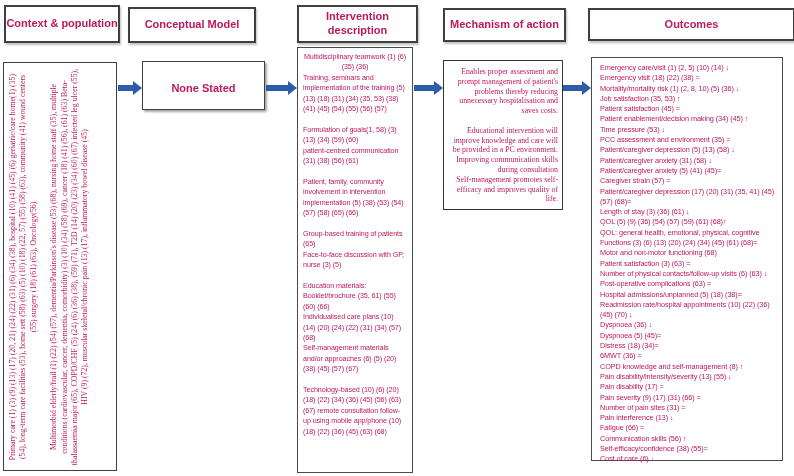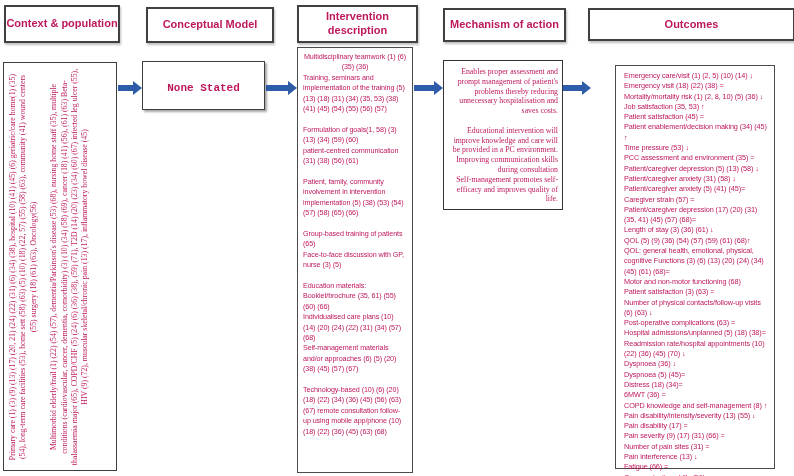--- a/index.html
+++ b/index.html
@@ -12,21 +12,21 @@
   
   .ctx{border:1.5px solid #3f3f3f;}
   .rot{position:absolute;top:50%;left:50%;width:398px;height:104px;
        transform:translate(-50%,-50%) rotate(-90deg);
        font-family:"Liberation Serif","DejaVu Serif",serif;font-size:7.8px;line-height:10.4px;
        text-align:center;}
   .rot p{margin:0;}
   .rot p + p{margin-top:10px;}
   
   .none{display:flex;align-items:center;justify-content:center;padding-top:4px;
-        font-family:Liberation Mono, monospace;font-weight:bold;font-size:11px;
+        font-family:Liberation Sans, sans-serif;font-weight:bold;font-size:11px;
         border:1.5px solid #3f3f3f;box-shadow:2px 2px 2px rgba(0,0,0,0.35);}
   
   .interv{padding:4px 5px;font-size:7.2px;line-height:10.4px;letter-spacing:-0.1px;}
   .interv p{margin:0;}
   .interv p:first-child{text-align:center;}
   
   .mech{padding:6px 4px;font-family:"Liberation Serif","DejaVu Serif",serif;
         font-size:7.8px;line-height:9.8px;text-align:right;border:1.2px solid #333;}
   .mech p{margin:0;}
   
@@ -39,21 +39,21 @@
                border-top:7.5px solid transparent;border-bottom:7.5px solid transparent;}
 </style>
 </head>
 <body>
 
 <div class="canvas">
 
   <div class="hdr" style="left:4px;top:5px;width:112px;height:34px;">
     <span>Context &amp; population</span>
   </div>
-  <div class="hdr" style="left:146px;top:7px;width:124px;height:32px;">
+  <div class="hdr" style="left:128px;top:7px;width:124px;height:32px;">
     <span>Conceptual Model</span>
   </div>
   <div class="hdr" style="left:297px;top:5px;width:117px;height:34px;">
     <span>Intervention description</span>
   </div>
   <div class="hdr" style="left:443px;top:8px;width:119px;height:30px;">
     <span>Mechanism of action</span>
   </div>
   <div class="hdr" style="left:588px;top:8px;width:203px;height:29px;">
     <span>Outcomes</span>
@@ -94,21 +94,21 @@
 
   <div class="box mech" style="left:443px;top:60px;width:120px;height:150px;">
 
   <p>Enables proper assessment and prompt management of patient's problems thereby reducing unnecessary hospitalisation and saves costs.</p>
       <p>&nbsp;</p>
       <p>Educational intervention will improve knowledge and care will be provided in a PC environment.</p>
       <p>Improving communication skills during consultation</p>
       <p>Self-management promotes self-efficacy and improves quality of life.</p>
     </div>
 
-  <div class="box outc" style="left:615px;top:57px;width:160px;height:404px;margin-top:8px;">
+  <div class="box outc" style="left:591px;top:57px;width:192px;height:404px;">
 
   <div class="oline">Emergency care/visit (1) (2, 5) (10) (14) ↓</div>
       <div class="oline">Emergency visit (18) (22) (38) =</div>
       <div class="oline">Mortality/mortality risk (1) (2, 8, 10) (5) (36) ↓</div>
       <div class="oline">Job satisfaction (35, 53) ↑</div>
       <div class="oline">Patient satisfaction (45) =</div>
       <div class="oline">Patient enablement/decision making (34) (45) ↑</div>
       <div class="oline">Time pressure (53) ↓</div>
       <div class="oline">PCC assessment and environment (35) =</div>
       <div class="oline">Patient/caregiver depression (5) (13) (58) ↓</div>

